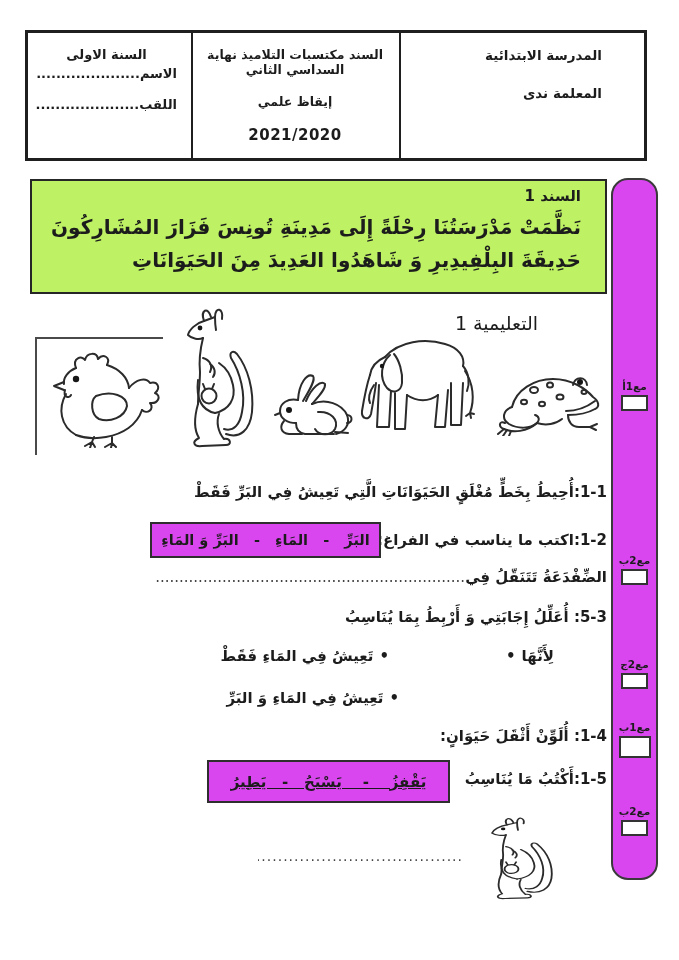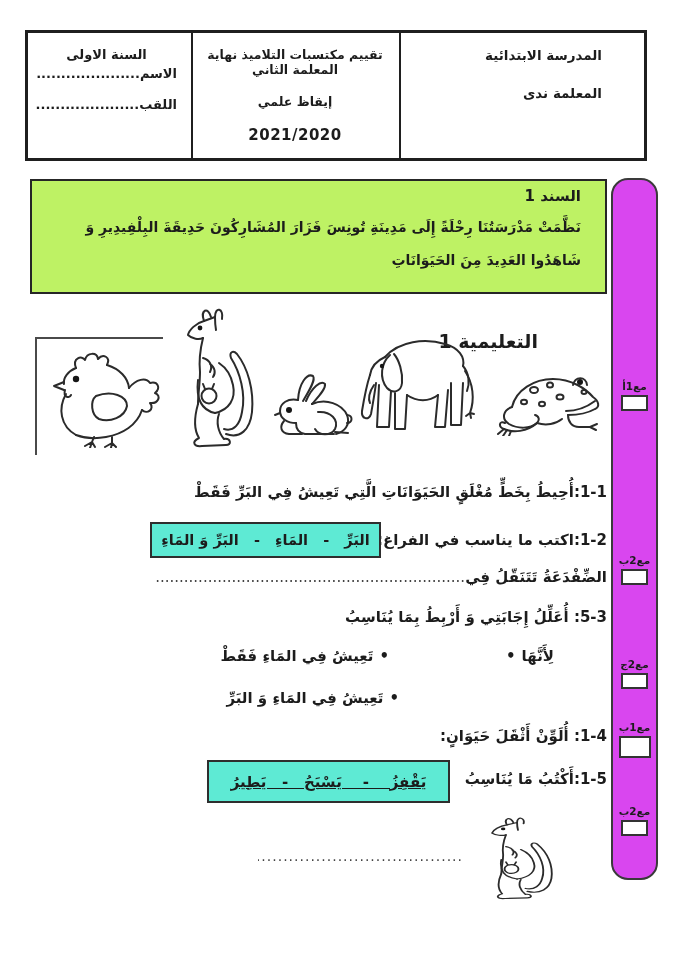--- a/index.html
+++ b/index.html
@@ -25,35 +25,35 @@
   .cell-exam .year { font-size:15px; letter-spacing:.5px; }
   .cell-student { width:165px; font-size:13px; padding-right:14px; }
   .cell-student .grade { text-align:center; margin-bottom:4px; }
   .cell-student div { margin-bottom:16px; white-space:nowrap; overflow:hidden; }
   
   .sanad {
     left:30px; top:179px; width:577px; height:115px;
     border:2px solid #262626; padding:6px 24px 4px 10px; background:#bef264;
   }
   .sanad-title { font-size:15px; font-weight:700; margin-bottom:6px; }
-  .sanad-text { font-size:14px; font-weight:700; line-height:33px; }
+  .sanad-text { font-size:20px; font-weight:700; line-height:33px; }
   
   .strip {
     left:611px; top:178px; width:47px; height:702px;
     border:2px solid #3a3a3a; border-radius:17px; background:#d946ef;
   }
   .crit { position:absolute; left:0; width:100%; text-align:center; }
   .crit-label { font-size:10.5px; font-weight:700; white-space:nowrap; }
   .crit-box { margin:3px auto 0; width:27px; height:16px; border:2px solid #333; background:#fff; }
   .crit-box.big { width:32px; height:22px; }
   
-  .sec-title { left:420px; top:330px; width:118px; font-size:19px; font-weight:700; white-space:nowrap; }
+  .sec-title { left:420px; top:312px; width:118px; font-size:19px; font-weight:400; white-space:nowrap; }
   .qline { font-size:15px; font-weight:700; white-space:nowrap; }
   .optbox {
-    border:2px solid #2e2e2e; background:#5eead4; display:flex;
+    border:2px solid #2e2e2e; background:#d946ef; display:flex;
     align-items:center; justify-content:center;
     font-size:14.5px; font-weight:700; white-space:pre;text-align:right;
   }
   .dots { color:#444; letter-spacing:1px; font-weight:400; }
   .bullet { font-size:15px; padding:0 6px; }
   
   svg { display:block; }
   .ink { stroke:#2b2b2b; fill:none; stroke-width:2; stroke-linecap:round; stroke-linejoin:round; }
   .frame-corner { border-top:2px solid #4a4a4a; border-left:2px solid #4a4a4a; }
 </style>
@@ -61,21 +61,21 @@
 <body>
 
 <div class="page">
 
   <div class="abs hdr-table">
     <div class="hdr-cell cell-school">
       <div>المدرسة الابتدائية</div>
       <div>المعلمة ندى</div>
     </div>
     <div class="hdr-cell cell-exam">
-      <div>تقييم مكتسبات التلاميذ نهاية المعلمة الثاني</div>
+      <div>السند مكتسبات التلاميذ نهاية السداسي الثاني</div>
       <div>إيقاظ علمي</div>
       <div class="year">2021/2020</div>
     </div>
     <div class="hdr-cell cell-student">
       <div class="grade">السنة الاولى</div>
       <div>الاسم........................</div>
       <div>اللقب........................</div>
     </div>
   </div>
 

